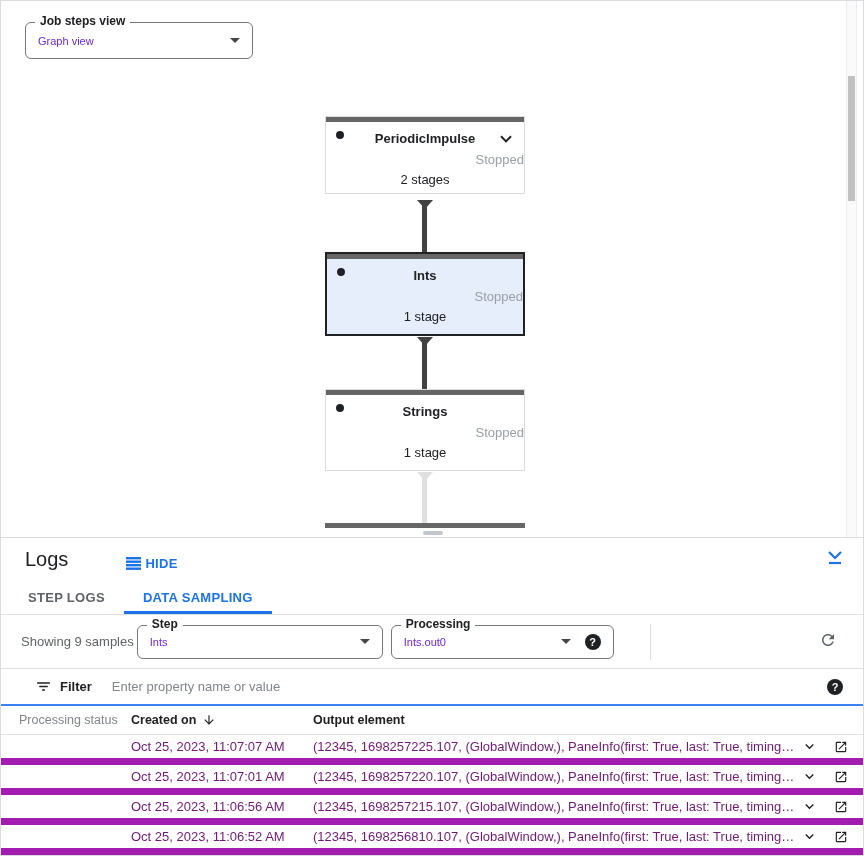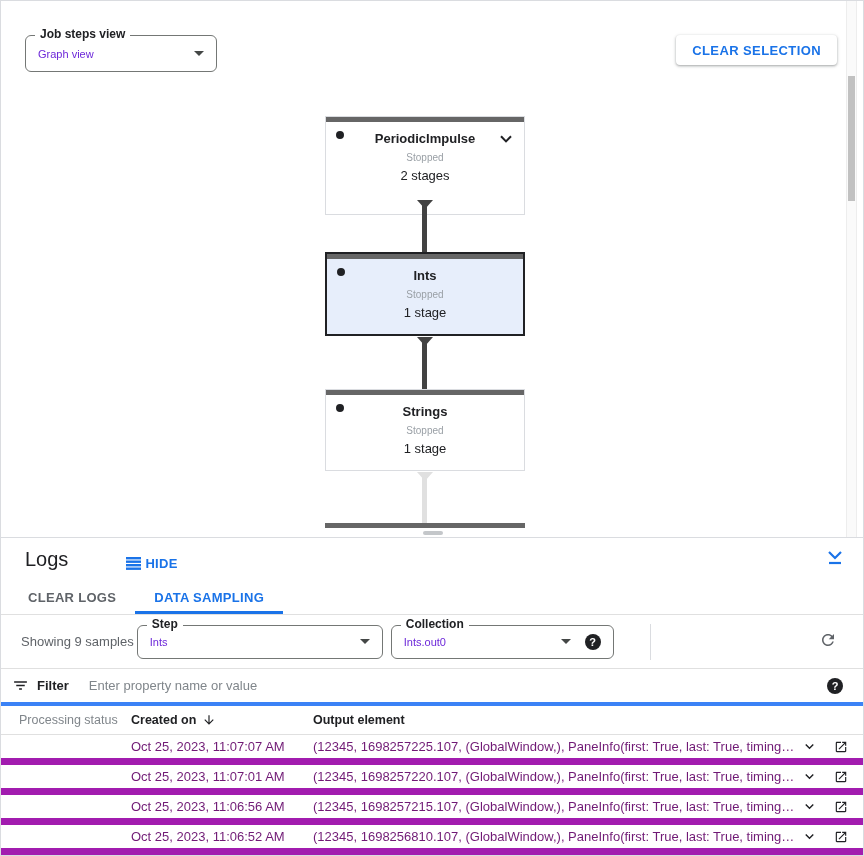--- a/index.html
+++ b/index.html
@@ -9,40 +9,40 @@
          border:1px solid #dadce0; overflow:hidden; }
 
   
   .mselect { position:absolute; background:#fff; border:1px solid #747775; border-radius:6px;
              display:flex; align-items:center; padding:0 12px; cursor:pointer; }
   .mselect .mlabel { position:absolute; top:-8px; left:9px; background:#fff; padding:0 5px;
                      font-size:12px; font-weight:700; color:#202124; line-height:1; }
   .mselect .mvalue { font-size:11px; color:#6d28d9; flex:1; white-space:nowrap; overflow:hidden; }
   .tri { width:0; height:0; border-left:5px solid transparent; border-right:5px solid transparent;
          border-top:5px solid #444746; flex:none; }
-  #jobsteps { left:24px; top:34px; width:192px; height:37px; }
+  #jobsteps { left:24px; top:21px; width:228px; height:37px; }
 
   .clear-btn { position:absolute; right:26px; top:34px; height:30px; padding:0 16px;
                background:#fff; border:none; border-radius:4px; color:#1a73e8;
                font-family:inherit; font-size:13px; font-weight:700; letter-spacing:.4px;
                box-shadow:0 1px 2px rgba(60,64,67,.3), 0 1px 3px 1px rgba(60,64,67,.15);
                cursor:pointer; }
 
   
   .gnode { position:absolute; left:324px; width:200px; background:#fff;
            border:1px solid #dadce0; cursor:pointer; }
   .gnode.selected { background:#e7eefb; border:2px solid #202124; }
   .gbar { height:5px; background:#666; width:100%; }
   .ghead { position:relative; height:24px; margin-top:5px; }
   .gicon { position:absolute; left:10px; top:4px; width:6px; height:6px;
            border:4px solid #202124; border-radius:50%; }
   .gtitle { position:absolute; left:0; right:0; text-align:center; top:4px;
             font-size:13px; font-weight:700; color:#202124; }
   .gchev { position:absolute; right:12px; top:8px; }
-  .gstatus { text-align:center; font-size:10px; color:#9aa0a6; margin-top:1px; }
+  .gstatus { text-align:right; font-size:13px; color:#9aa0a6; margin-top:1px; }
   .gstages { text-align:center; font-size:13px; color:#202124; margin-top:5px; }
 
   .edge { position:absolute; left:421px; width:5px; background:#424242; }
   .edge.light { background:#e0e0e0; }
   .edge-arrow { position:absolute; left:416px; width:0; height:0;
                 border-left:8px solid transparent; border-right:8px solid transparent;
                 border-top:9px solid #424242; }
   .edge-arrow.light { border-top-color:#e0e0e0; }
   .nextbar { position:absolute; left:324px; top:522px; width:200px; height:5px; background:#666; }
   .drag-handle { position:absolute; left:422px; top:530px; width:20px; height:4px;
@@ -77,21 +77,21 @@
   #stepsel { position:relative; width:246px; height:34px; margin-left:3px; }
   #collsel { position:relative; width:223px; height:34px; margin-left:8px; }
   .help-ic { width:16px; height:16px; border-radius:50%; background:#202124; color:#fff;
              font-size:11px; font-weight:700; display:inline-flex; align-items:center;
              justify-content:center; flex:none; cursor:pointer; }
   #collsel .help-ic { margin-left:14px; }
   .vdivider { width:1px; height:36px; background:#dadce0; margin-left:36px; }
   .refresh-btn { margin-left:auto; background:none; border:none; cursor:pointer; padding:2px; }
 
   .filter-bar { height:37px; flex:none; display:flex; align-items:center;
-                padding:0 20px 0 11px; border-bottom:4px solid #3b82f6; }
+                padding:0 20px 0 34px; border-bottom:2px solid #3b82f6; }
   .filter-label { font-size:13px; font-weight:700; color:#202124; margin-left:8px; }
   .filter-input { flex:1; border:none; outline:none; margin-left:20px; font-family:inherit;
                   font-size:13px; color:#202124; }
   .filter-input::placeholder { color:#80868b; }
 
   .thead { height:29px; flex:none; display:flex; align-items:center;
            border-bottom:1px solid #e0e0e0; font-size:12.5px; }
   .th-status { width:130px; padding-left:18px; color:#80868b; }
   .th-created { width:182px; display:flex; align-items:center; gap:6px; color:#202124;
                 font-weight:700; cursor:pointer; }
@@ -110,23 +110,22 @@
 </head>
 <body>
 
 <div id="app">
 
   <div class="mselect" id="jobsteps">
     <span class="mlabel">Job steps view</span>
     <span class="mvalue">Graph view</span>
     <span class="tri"></span>
   </div>
-  <button class="clear-btn">CLEAR SELECTION</button>
-
-  <div class="gnode" style="top:115px;height:99px;">
+
+  <div class="gnode" style="top:115px;height:78px;">
     <div class="gbar"></div>
     <div class="ghead">
       <span class="gicon"></span>
       <div class="gtitle">PeriodicImpulse</div>
       <svg class="gchev" width="12" height="8" viewBox="0 0 12 8">
           <path d="M1 1.2 L6 6.4 L11 1.2" fill="none" stroke="#202124" stroke-width="2"></path>
         </svg>
     </div>
     <div class="gstatus">Stopped</div>
     <div class="gstages">2 stages</div>
@@ -183,33 +182,33 @@
       </button>
       <button class="collapse-btn">
         <svg width="16" height="15" viewBox="0 0 16 15">
             <path d="M2 2 L8 8 L14 2" fill="none" stroke="#1a73e8" stroke-width="2.2"></path>
             <line x1="2" y1="13" x2="14" y2="13" stroke="#1a73e8" stroke-width="2.2"></line>
           </svg>
       </button>
     </div>
 
     <div class="tabs">
-      <div class="tab">CLEAR LOGS</div>
+      <div class="tab">STEP LOGS</div>
       <div class="tab active">DATA SAMPLING</div>
     </div>
 
     <div class="sample-toolbar">
       <span class="showing">Showing 9 samples</span>
       <div class="mselect" id="stepsel">
         <span class="mlabel">Step</span>
         <span class="mvalue">Ints</span>
         <span class="tri"></span>
       </div>
       <div class="mselect" id="collsel">
-        <span class="mlabel">Collection</span>
+        <span class="mlabel">Processing</span>
         <span class="mvalue">Ints.out0</span>
         <span class="tri"></span>
         <span class="help-ic">?</span>
       </div>
       <div class="vdivider"></div>
       <button class="refresh-btn">
         <svg width="18" height="18" viewBox="0 0 24 24">
             <path fill="#5f6368" d="M17.65 6.35C16.2 4.9 14.21 4 12 4c-4.42 0-7.99 3.58-7.99 8s3.57 8 7.99 8c3.73 0 6.84-2.55 7.73-6h-2.08c-.82 2.33-3.04 4-5.65 4-3.31 0-6-2.69-6-6s2.69-6 6-6c1.66 0 3.14.69 4.22 1.78L13 11h7V4l-2.35 2.35z"></path>
           </svg>
       </button>

